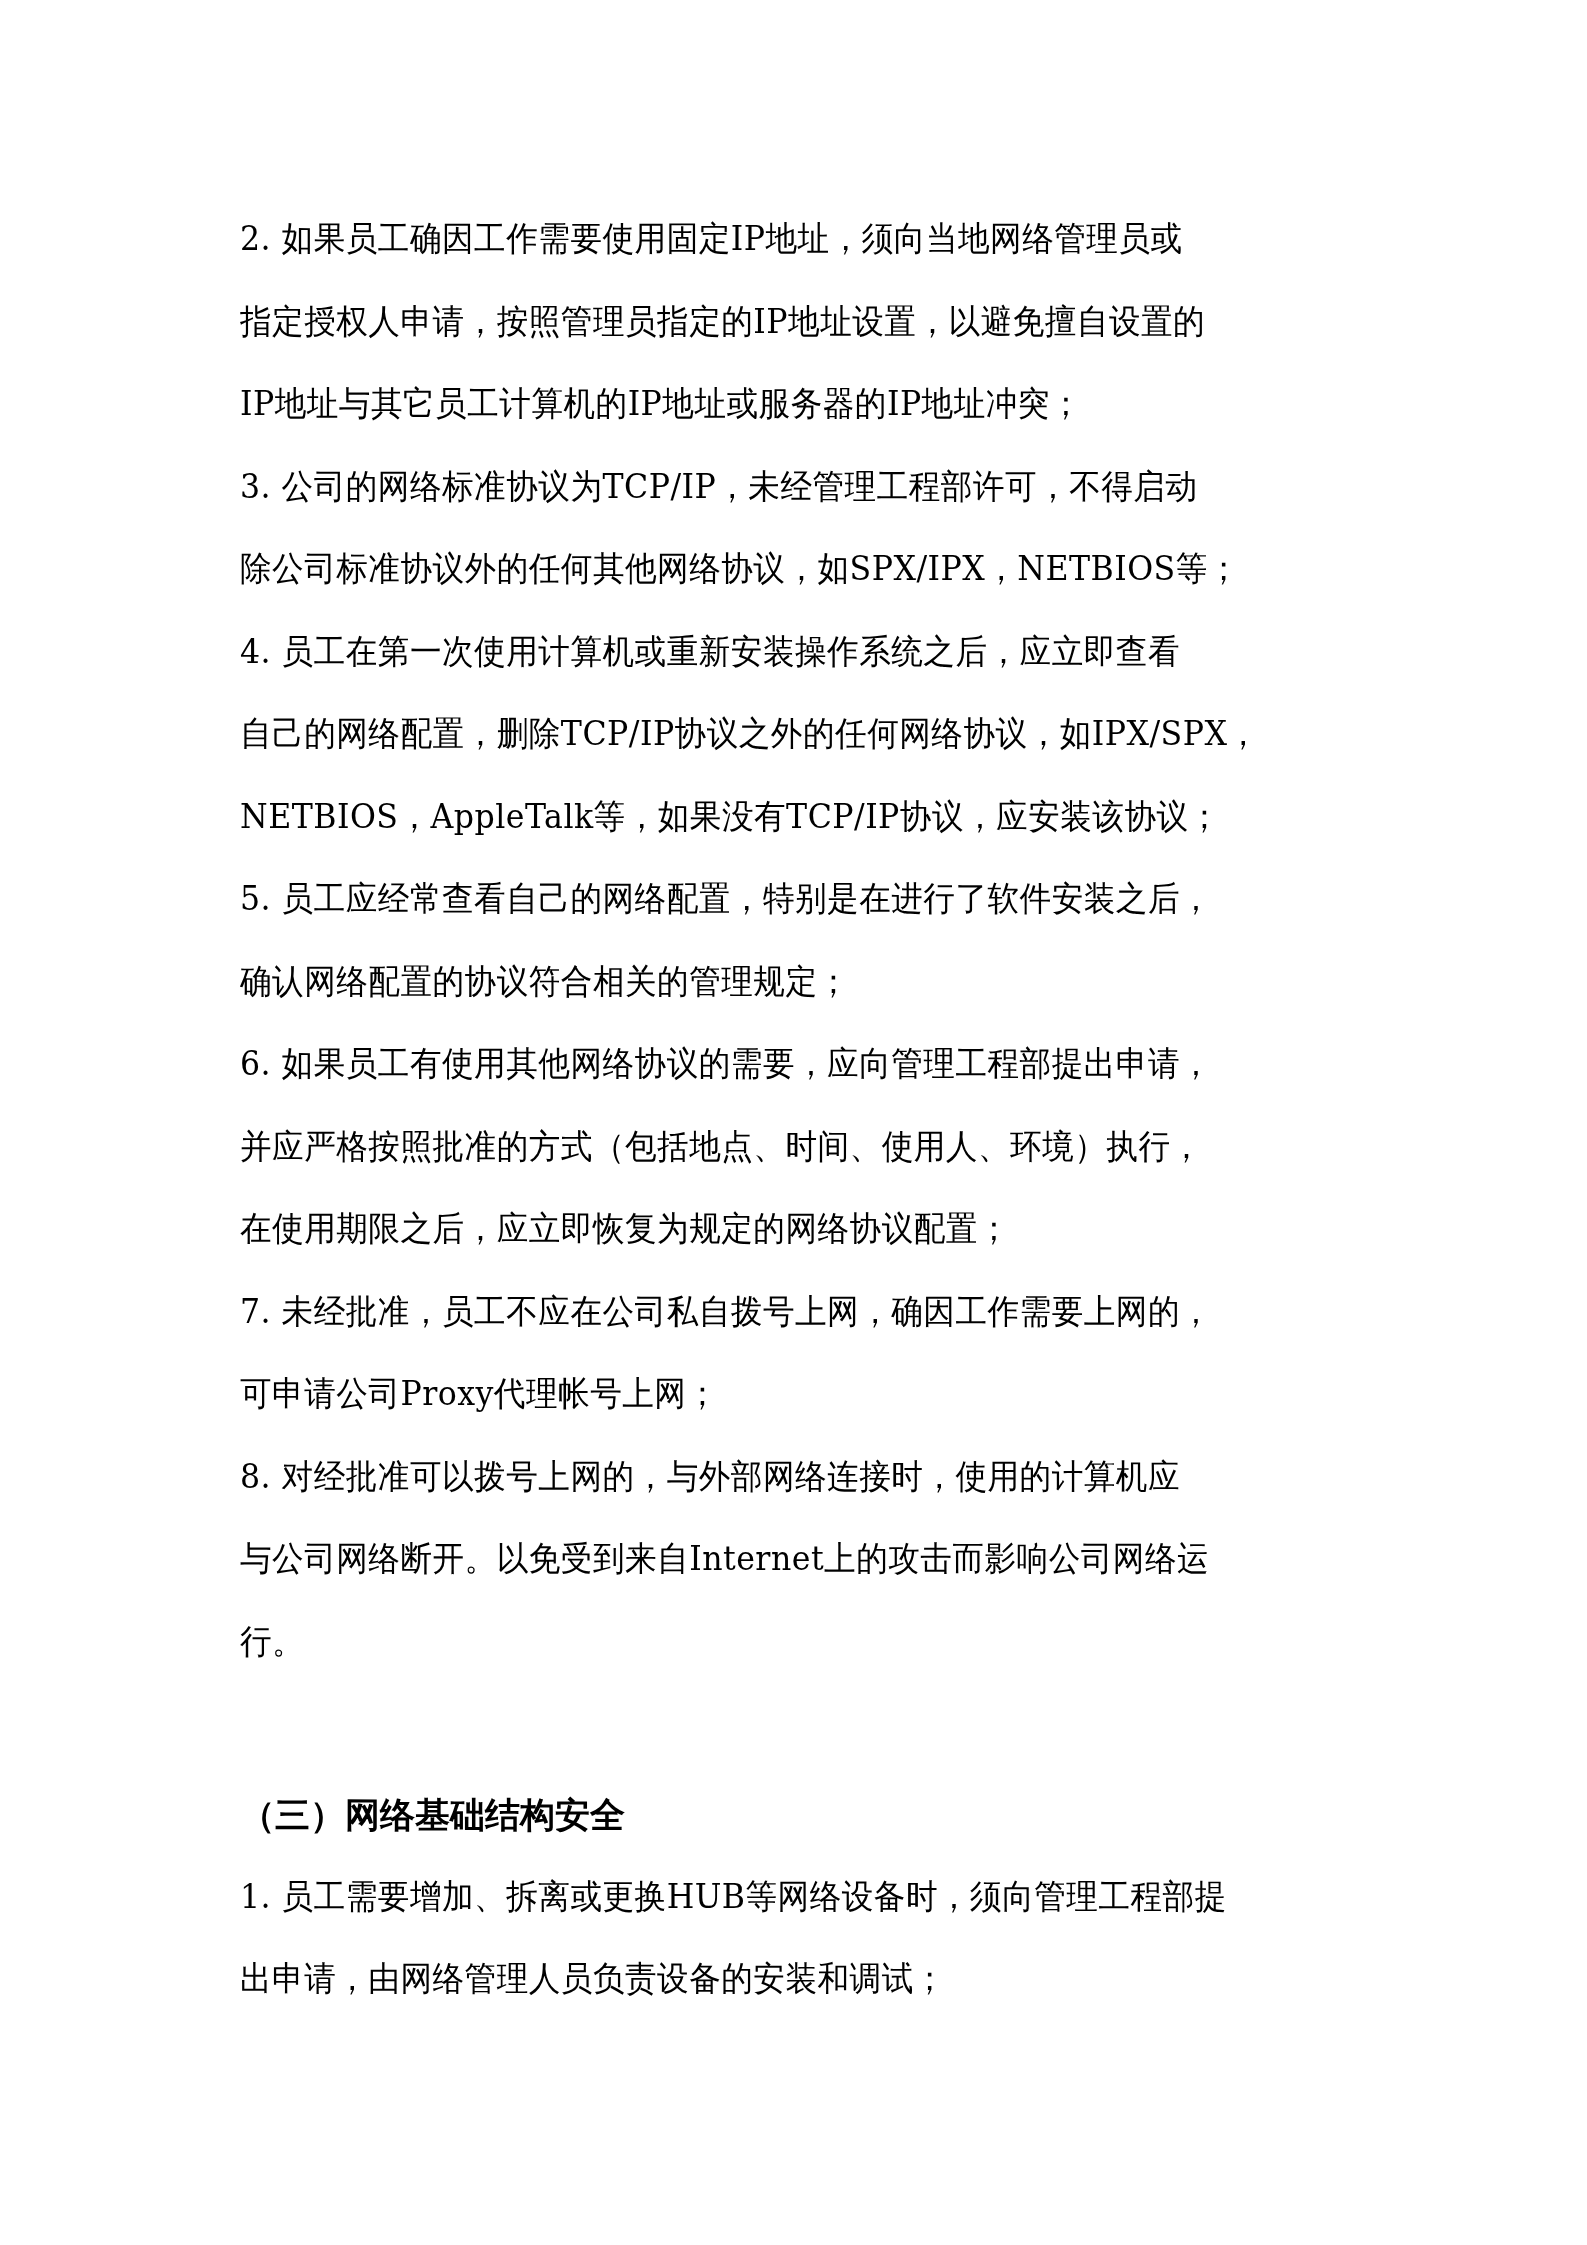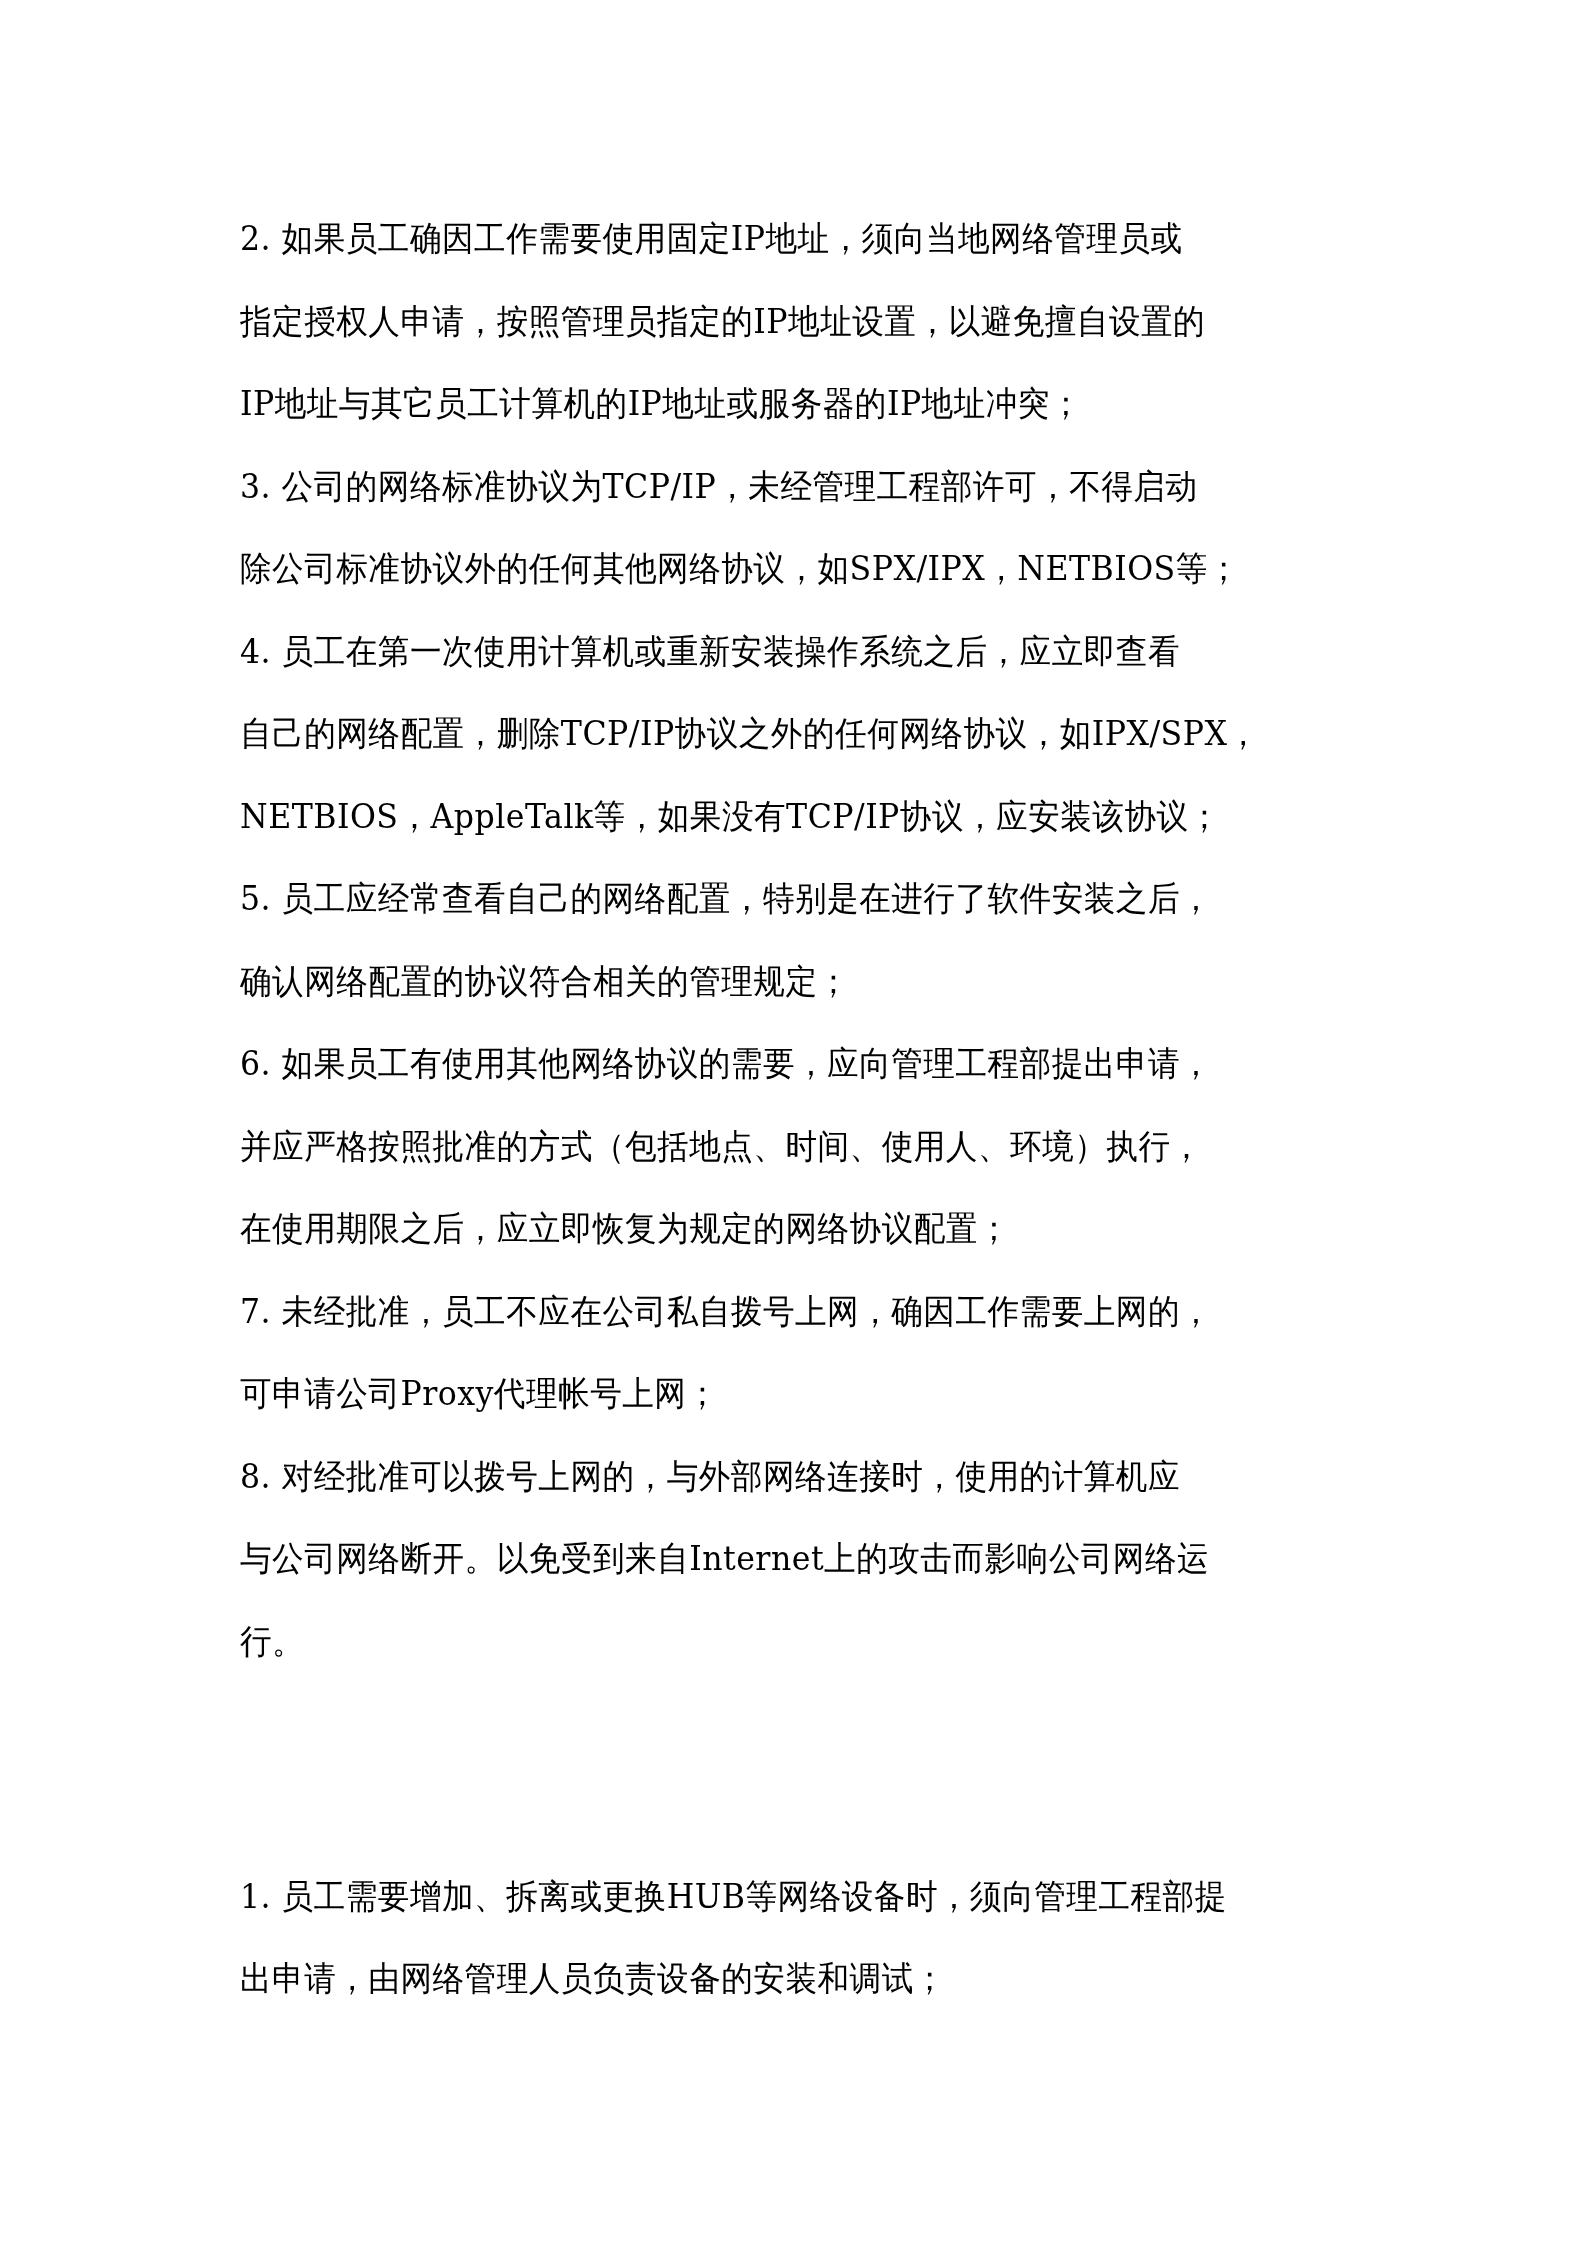--- a/index.html
+++ b/index.html
@@ -67,17 +67,18 @@
   <div class="line" style="top:1124px;">并应严格按照批准的方式（包括地点、时间、使用人、环境）执行，</div>
   <div class="line" style="top:1206px;">在使用期限之后，应立即恢复为规定的网络协议配置；</div>
 
   <div class="line" style="top:1289px;">7.  未经批准，员工不应在公司私自拨号上网，确因工作需要上网的，</div>
   <div class="line" style="top:1371px;">可申请公司Proxy代理帐号上网；</div>
 
   <div class="line" style="top:1454px;">8.  对经批准可以拨号上网的，与外部网络连接时，使用的计算机应</div>
   <div class="line" style="top:1536px;">与公司网络断开。以免受到来自Internet上的攻击而影响公司网络运</div>
   <div class="line" style="top:1619px;">行。</div>
 
+  <div class="heading" style="top:1793px;">（三）网络基础结构安全</div>
 
   <div class="line" style="top:1874px;">1.  员工需要增加、拆离或更换HUB等网络设备时，须向管理工程部提</div>
   <div class="line" style="top:1956px;">出申请，由网络管理人员负责设备的安装和调试；</div>
 
 </div>
 
 </body></html>

